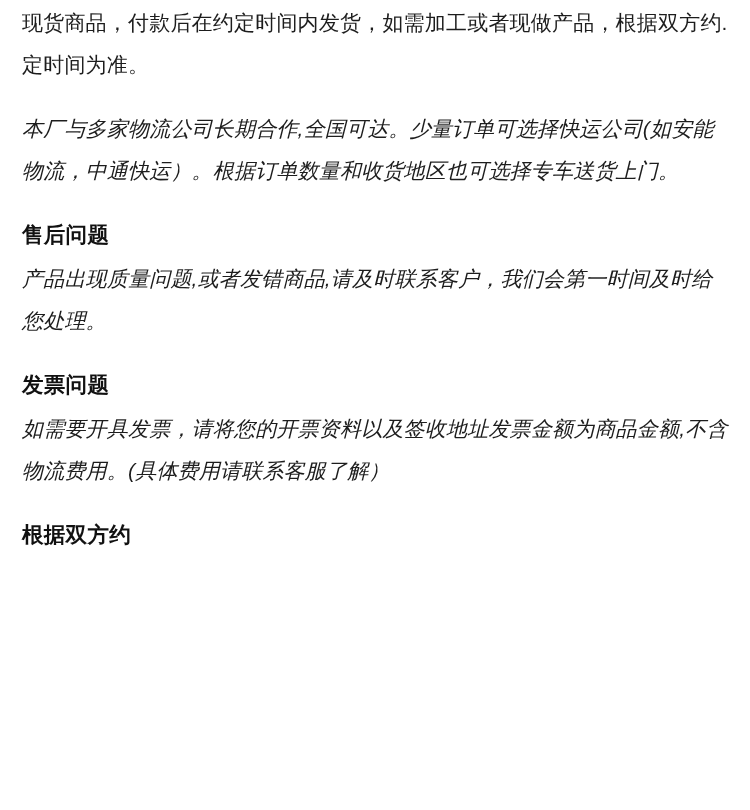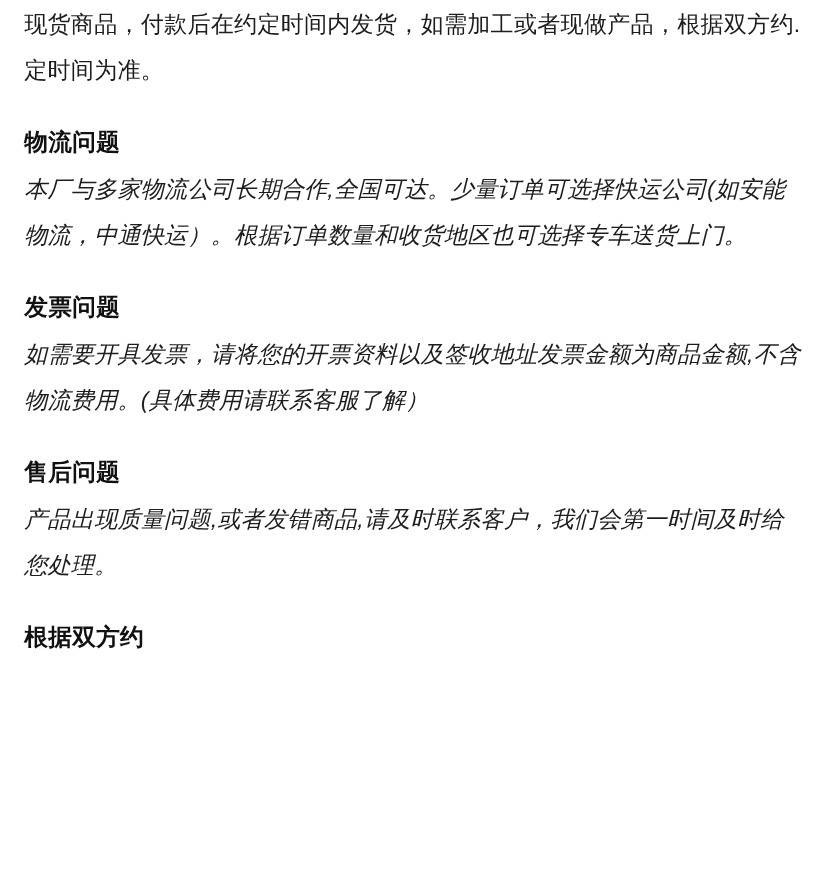--- a/index.html
+++ b/index.html
@@ -55,31 +55,30 @@
 </head>
 <body>
 
 <div class="page">
 
   <div class="intro-block">
     <p class="body-text">现货商品，付款后在约定时间内发货，如需加工或者现做产品，根据双方约.定时间为准。</p>
   </div>
 
   <div class="section">
-    <h3 class="section-title">物流问题</h3>
     <p class="body-text">本厂与多家物流公司长期合作,全国可达。少量订单可选择快运公司(如安能物流，中通快运）。根据订单数量和收货地区也可选择专车送货上门。</p>
+  </div>
+
+  <div class="section">
+    <h3 class="section-title">售后问题</h3>
+    <p class="body-text">产品出现质量问题,或者发错商品,请及时联系客户，我们会第一时间及时给您处理。</p>
   </div>
 
   <div class="section">
     <h3 class="section-title">发票问题</h3>
     <p class="body-text">如需要开具发票，请将您的开票资料以及签收地址发票金额为商品金额,不含物流费用。(具体费用请联系客服了解）</p>
-  </div>
-
-  <div class="section">
-    <h3 class="section-title">售后问题</h3>
-    <p class="body-text">产品出现质量问题,或者发错商品,请及时联系客户，我们会第一时间及时给您处理。</p>
   </div>
 
   <div class="section">
     <h3 class="section-title">根据双方约</h3>
   </div>
 
 </div>
 
 </body></html>

